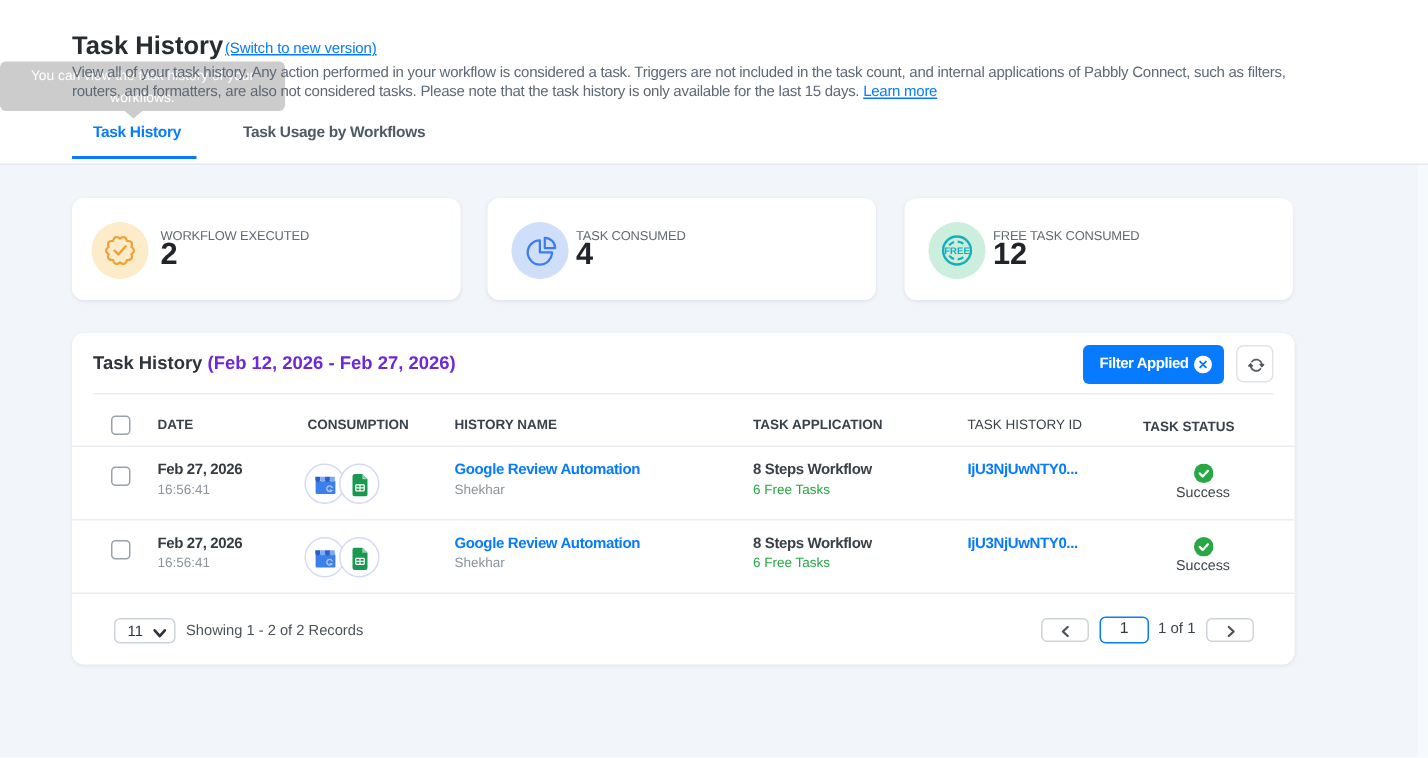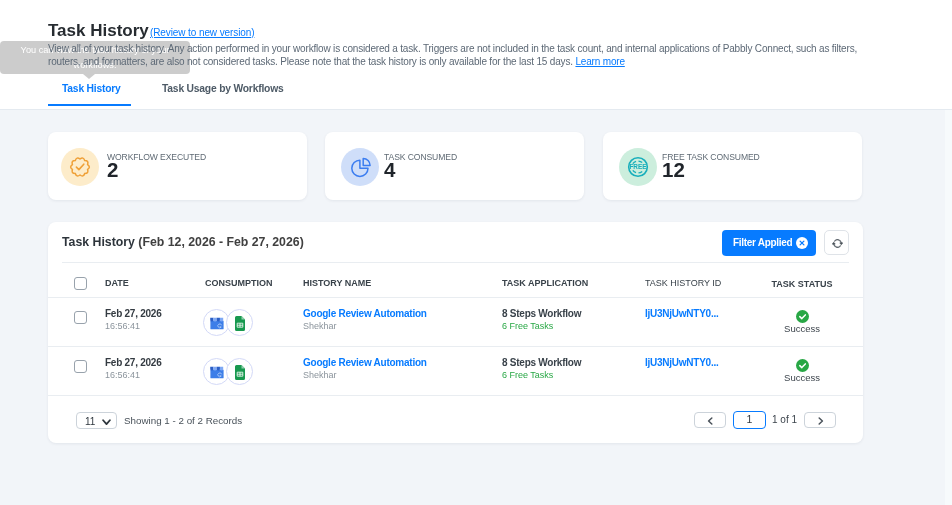--- a/index.html
+++ b/index.html
@@ -11,21 +11,21 @@
 </style></head>
 <body>
 <div class="graybg"></div>
 <div class="abs" style="left:0;top:109px;width:952px;height:1px;background:#e4eaf0"></div>
 <div class="abs" style="left:945px;top:110px;width:7px;height:395px;background:#f7fafc"></div>
 
 <div class="abs" style="left:0;top:41px;width:190px;height:33px;background:rgba(85,85,85,.30);border-radius:4px;color:#fff;font-size:9.2px;line-height:15px;text-align:center;padding-top:2px">You can view the task history of your<br>workflows.</div>
 <div class="abs" style="left:83px;top:74px;width:0;height:0;border-left:6px solid transparent;border-right:6px solid transparent;border-top:5px solid rgba(85,85,85,.30)"></div>
 
 <div class="abs" style="left:48px;top:21px;font-size:17px;font-weight:bold;color:#272c31;z-index:2">Task History</div>
-<a class="abs" style="left:150px;top:27px;font-size:10px;letter-spacing:-0.1px;color:#077bff;text-decoration:underline;z-index:2">(Review to new version)</a>
+<a class="abs" style="left:150px;top:27px;font-size:10px;letter-spacing:-0.1px;color:#077bff;text-decoration:underline;z-index:2">(Switch to new version)</a>
 <div class="abs" style="left:48px;top:42px;font-size:10px;letter-spacing:-0.18px;line-height:13.2px;color:#5d6976;z-index:1;white-space:nowrap">View all of your task history. Any action performed in your workflow is considered a task. Triggers are not included in the task count, and internal applications of Pabbly Connect, such as filters,<br>routers, and formatters, are also not considered tasks. Please note that the task history is only available for the last 15 days. <a style="color:#077bff;text-decoration:underline">Learn more</a></div>
 
 <div class="abs" style="left:62px;top:82.5px;font-size:10.3px;letter-spacing:-0.2px;font-weight:bold;color:#077bff">Task History</div>
 <div class="abs" style="left:162px;top:82.5px;font-size:10.3px;letter-spacing:-0.2px;font-weight:bold;color:#4d5a66">Task Usage by Workflows</div>
 <div class="abs" style="left:48px;top:104px;width:83px;height:2px;background:#077bff"></div>
 
 <div class="card" style="left:48px;top:132px;width:259px;height:68px"></div>
 <div class="card" style="left:325px;top:132px;width:259px;height:68px"></div>
 <div class="card" style="left:603px;top:132px;width:259px;height:68px"></div>
 
@@ -49,42 +49,42 @@
 <svg class="abs" style="left:626px;top:155px" width="24" height="24" viewBox="0 0 24 24" fill="none">
  <circle cx="12" cy="12" r="9.3" stroke="#17aebb" stroke-width="1.6"></circle>
  <path d="M6.8 8.6 A 6.6 6.6 0 0 1 17.2 8.6" stroke="#17aebb" stroke-width="1.4" stroke-dasharray="4 2.4" fill="none"></path>
  <path d="M6.8 15.4 A 6.6 6.6 0 0 0 17.2 15.4" stroke="#17aebb" stroke-width="1.4" stroke-dasharray="4 2.4" fill="none"></path>
  <text x="12" y="14.2" font-size="6.4" font-weight="bold" text-anchor="middle" fill="#17aebb" font-family="Liberation Sans">FREE</text>
 </svg>
 <div class="abs" style="left:662px;top:151.5px;font-size:8.6px;letter-spacing:-0.1px;color:#5f6a74">FREE TASK CONSUMED</div>
 <div class="abs" style="left:662px;top:158px;font-size:20.5px;font-weight:bold;color:#20252b">12</div>
 
 <div class="card" style="left:48px;top:222px;width:815px;height:221px"></div>
-<div class="abs" style="left:62px;top:235px;font-size:12.3px;font-weight:bold;color:#2d343b">Task History <span style="color:#404040">(Feb 12, 2026 - Feb 27, 2026)</span></div>
+<div class="abs" style="left:62px;top:235px;font-size:12.3px;font-weight:bold;color:#2d343b">Task History <span style="color:#6d28d9">(Feb 12, 2026 - Feb 27, 2026)</span></div>
 <div class="abs" style="left:722px;top:230px;width:94px;height:26px;background:#077bff;border-radius:4px;color:#fff;font-size:10px;font-weight:bold;line-height:26px;text-indent:11px;letter-spacing:-0.3px">Filter Applied
 <svg style="position:absolute;right:8px;top:7px" width="12" height="12" viewBox="0 0 12 12">
       <circle cx="6" cy="6" r="6" fill="#fff"></circle>
       <path d="M4.1 4.1 L7.9 7.9 M7.9 4.1 L4.1 7.9" stroke="#077bff" stroke-width="1.3" stroke-linecap="round"></path>
     </svg>
 </div>
 <div class="abs" style="left:824px;top:230px;width:25px;height:25px;border:1px solid #dfe3e8;border-radius:5px;background:#fff">
 <svg style="position:absolute;left:7px;top:7px" width="11" height="11" viewBox="0 0 16 16" fill="#4a5259" stroke="#4a5259" stroke-width="0.7">
       <path d="M11.534 7h3.932a.25.25 0 0 1 .192.41l-1.966 2.36a.25.25 0 0 1-.384 0l-1.966-2.36a.25.25 0 0 1 .192-.41zm-11 2h3.932a.25.25 0 0 0 .192-.41L2.692 6.23a.25.25 0 0 0-.384 0L.342 8.59A.25.25 0 0 0 .534 9z"></path>
       <path d="M8 3c-1.552 0-2.94.707-3.857 1.818a.5.5 0 1 1-.771-.636A6.002 6.002 0 0 1 13.917 7H12.9A5.002 5.002 0 0 0 8 3zM3.1 9a5.002 5.002 0 0 0 8.757 2.182.5.5 0 1 1 .771.636A6.002 6.002 0 0 1 2.083 9H3.1z"></path>
     </svg>
 </div>
 <div class="abs" style="left:62px;top:262px;width:787px;height:1px;background:#e9edf1"></div>
 
 <div class="abs" style="left:74px;top:277px;width:13px;height:13px;border:1.4px solid #98a2ac;border-radius:3px;background:#fff"></div>
 <div class="abs" style="left:105px;top:278px;font-size:9px;font-weight:bold;color:#39424a">DATE</div>
 <div class="abs" style="left:205px;top:278px;font-size:9px;font-weight:bold;color:#39424a">CONSUMPTION</div>
 <div class="abs" style="left:303px;top:278px;font-size:9px;font-weight:bold;color:#39424a">HISTORY NAME</div>
 <div class="abs" style="left:502px;top:278px;font-size:9px;font-weight:bold;color:#39424a">TASK APPLICATION</div>
 <div class="abs" style="left:645px;top:278px;font-size:9px;font-weight:normal;color:#39424a">TASK HISTORY ID</div>
-<div class="abs" style="left:762px;top:279px;width:80px;text-align:center;font-size:9px;font-weight:bold;color:#39424a">TASK STATUS</div>
+<div class="abs" style="left:762px;top:279px;width:80px;text-align:left;font-size:9px;font-weight:bold;color:#39424a">TASK STATUS</div>
 <div class="abs" style="left:48px;top:297px;width:815px;height:1px;background:#e9edf1"></div>
 
 <div class="abs row" style="left:0;top:297px">
 <div class="abs" style="left:74px;top:14px;width:13px;height:13px;border:1.4px solid #98a2ac;border-radius:3px;background:#fff"></div>
 <div class="abs" style="left:105px;top:11px;font-size:10px;letter-spacing:-0.25px;font-weight:bold;color:#343b42">Feb 27, 2026</div>
 <div class="abs" style="left:105px;top:24px;font-size:9px;color:#8b949c">16:56:41</div>
 <div class="abs circ" style="left:203px;top:12px">
       <svg width="16" height="15" viewBox="0 0 16 15" style="position:absolute;left:5px;top:5.5px">
 <rect x="1.4" y="4.5" width="13.2" height="8.8" rx="0.6" fill="#3d7ee8"></rect>
 <path d="M1.2 1.8 H4.45 V3.9 A1.63 1.63 0 0 1 1.2 3.9 Z" fill="#2b5fc7"></path>

